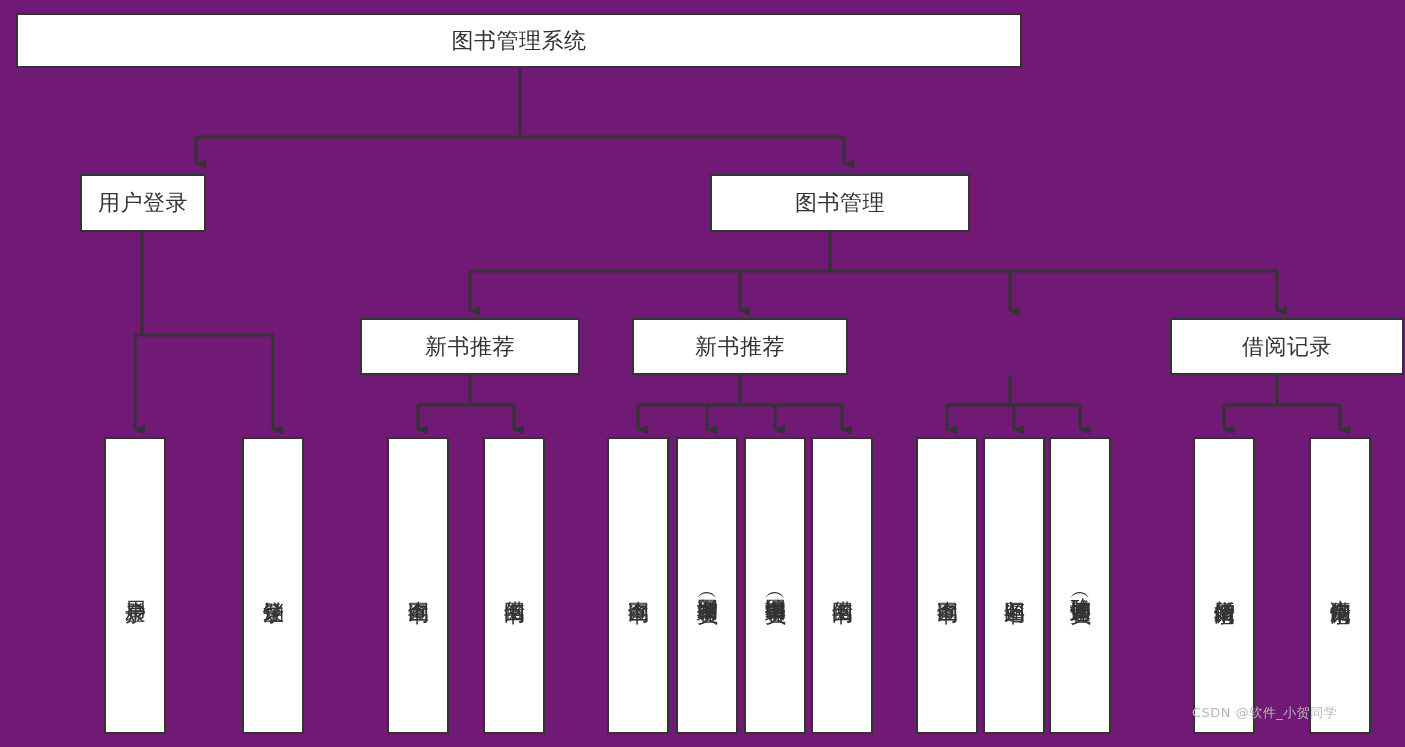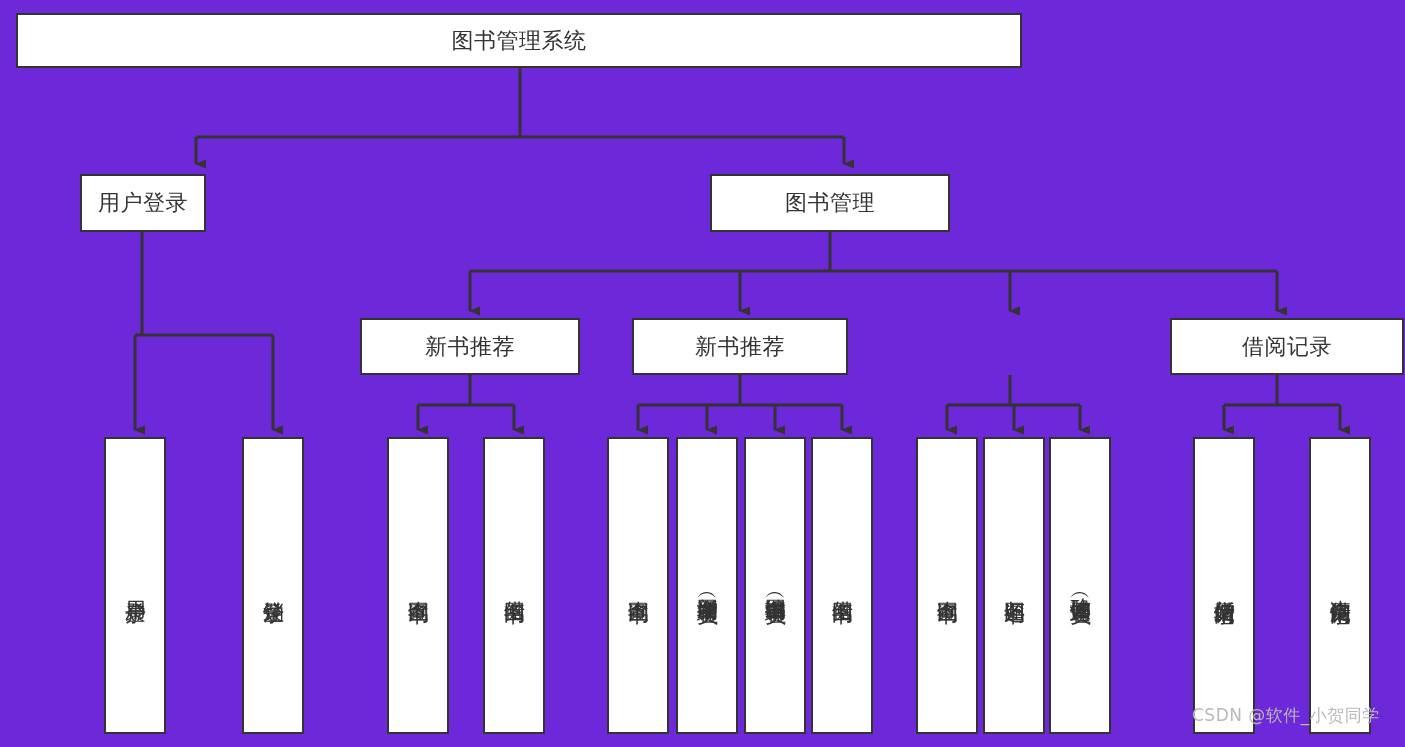--- a/index.html
+++ b/index.html
@@ -8,21 +8,21 @@
     padding: 0;
     background: #ffffff;
   }
   body {
     font-family: "DejaVu Sans", "Liberation Sans", sans-serif;
   }
   #diagram-root {
     position: relative;
     width: 1405px;
     height: 747px;
-    background: #6d28d9;
+    background: #701a75;
     overflow: hidden;
   }
   #diagram-svg {
     position: absolute;
     left: 0;
     top: 0;
     width: 1405px;
     height: 747px;
   }
   .node {
@@ -49,21 +49,21 @@
     padding: 4px 0;
   }
   .node .lbl {
     display: block;
     white-space: pre-line;
   }
   #watermark {
     position: absolute;
     left: 1192px;
     top: 704px;
-    font-size: 17px;
+    font-size: 13px;
     color: #b9b9b9;
     letter-spacing: 0.5px;
     white-space: nowrap;
     pointer-events: none;
   }
 </style>
 </head>
 <body>
 
 <div id="diagram-root">
@@ -119,21 +119,21 @@
     </g>
   </svg>
 
   <div class="node horiz" style="left:16px; top:13px; width:1006px; height:55px;">
     <span class="lbl">图书管理系统</span>
   </div>
 
   <div class="node horiz" style="left:80px; top:174px; width:126px; height:58px;">
     <span class="lbl">用户登录</span>
   </div>
-  <div class="node horiz" style="left:710px; top:174px; width:240px; height:58px;">
+  <div class="node horiz" style="left:710px; top:174px; width:260px; height:58px;">
     <span class="lbl">图书管理</span>
   </div>
 
   <div class="node horiz" style="left:360px; top:318px; width:220px; height:57px;">
     <span class="lbl">新书推荐</span>
   </div>
   <div class="node horiz" style="left:632px; top:318px; width:216px; height:57px;">
     <span class="lbl">新书推荐</span>
   </div>
   <div class="node horiz" style="left:1170px; top:318px; width:234px; height:57px;">

